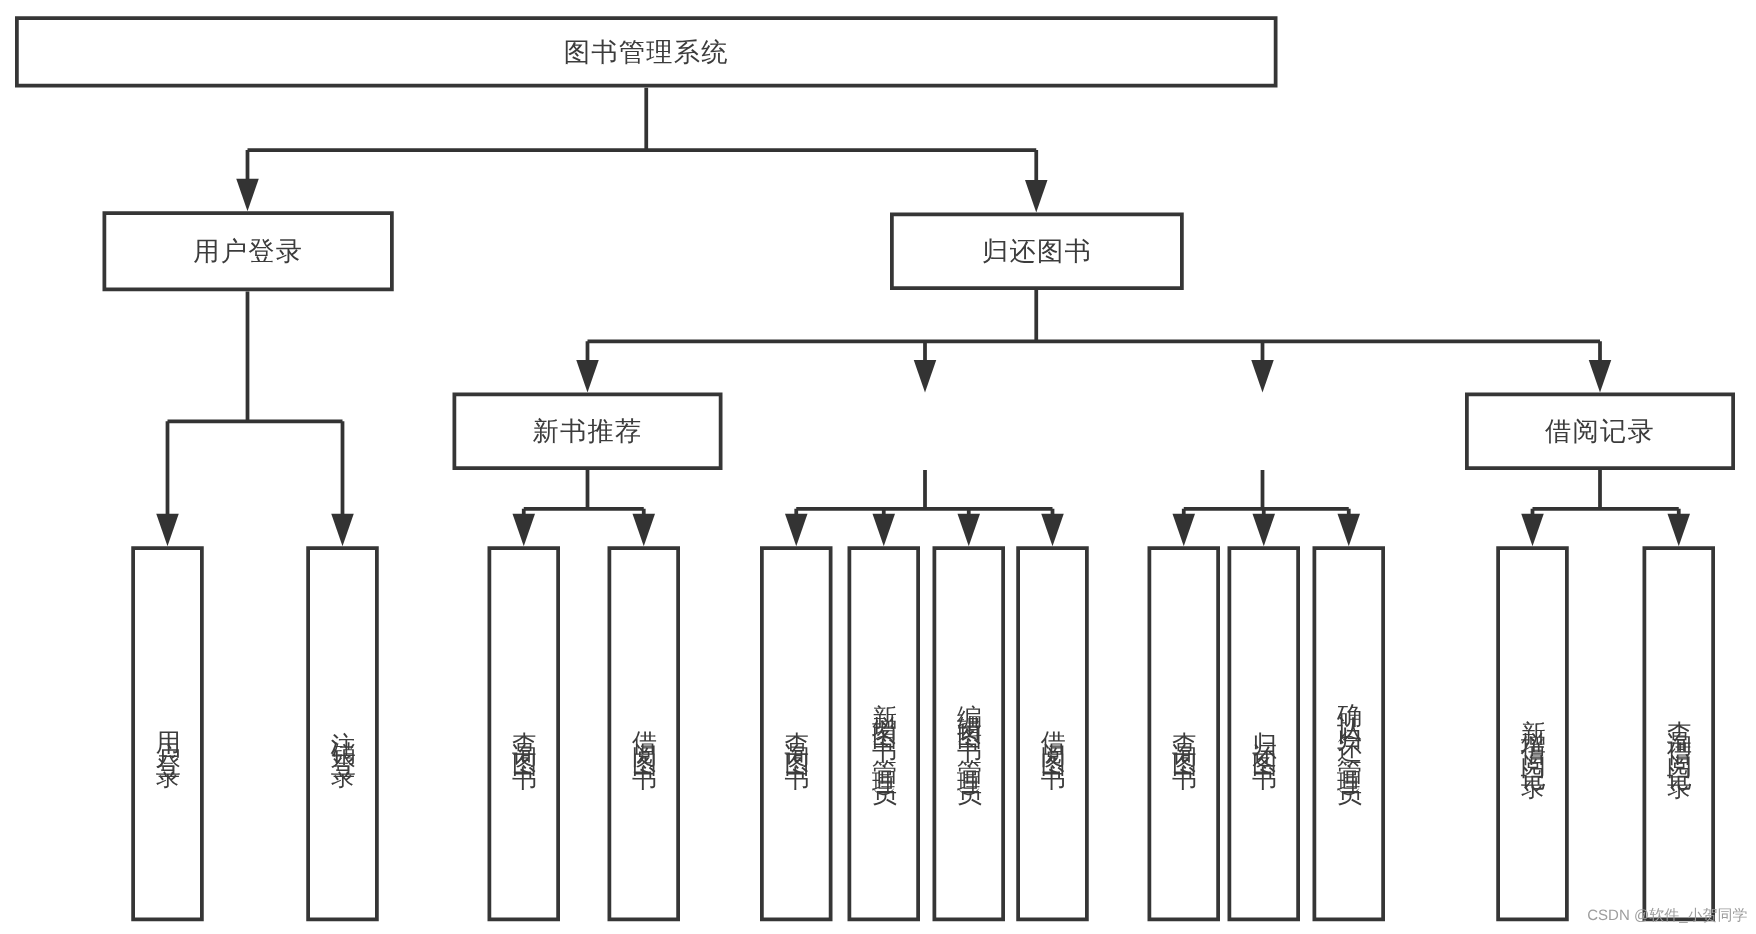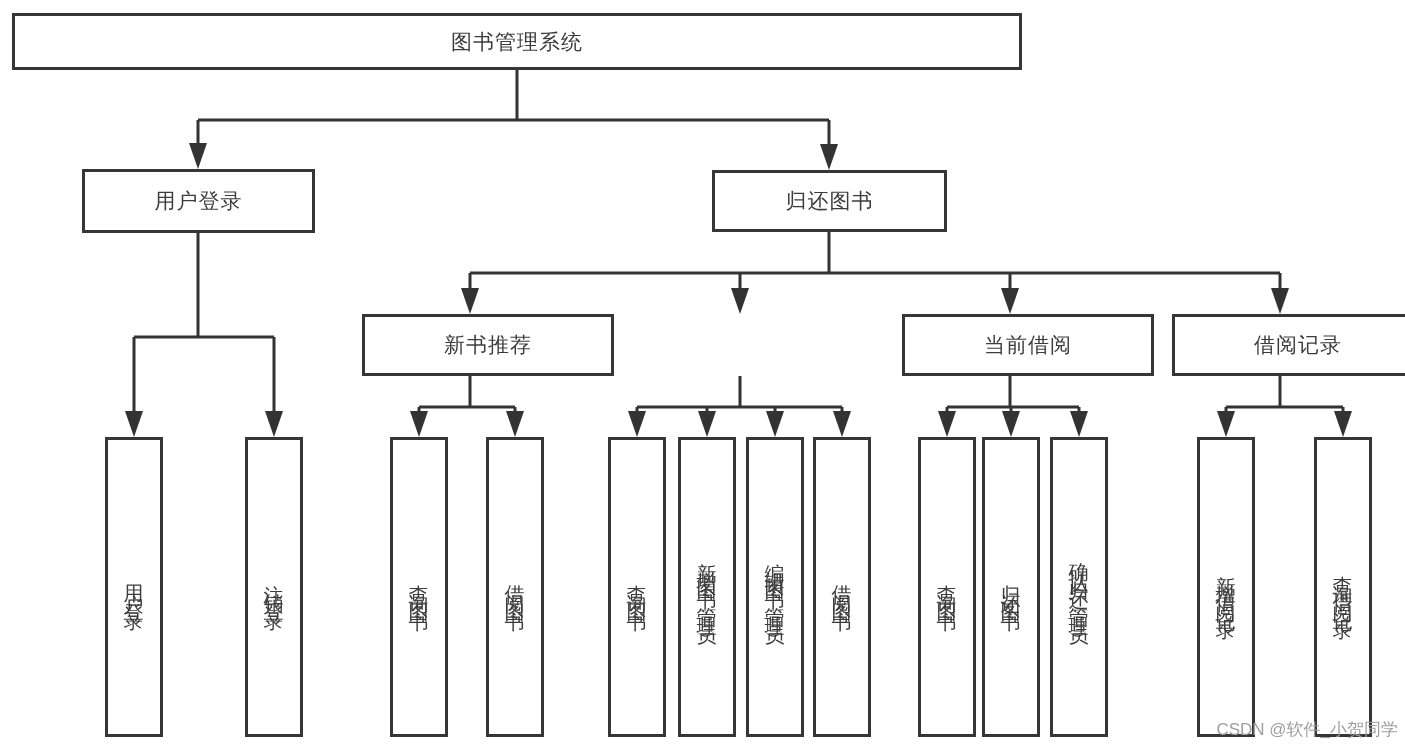--- a/index.html
+++ b/index.html
@@ -37,21 +37,21 @@
   .h-box {
     font-size: 21px;
     letter-spacing: 1px;
   }
   .root {
     left: 12px; top: 13px;
     width: 1010px; height: 57px;
   }
   .lvl2-a { left: 82px;  top: 169px; width: 233px; height: 64px; }
   .lvl2-b { left: 712px; top: 170px; width: 235px; height: 62px; }
-  .lvl3   { top: 314px; width: 252px; height: 62px; }
+  .lvl3   { top: 314px; width: 216px; height: 62px; }
   .l3-0 { left: 362px; }
   .l3-1 { left: 632px; }
   .l3-2 { left: 902px; }
   .l3-3 { left: 1172px; font-family: Liberation Mono, monospace; }
   .leaf {
     top: 437px;
     width: 58px;
     height: 300px;
     font-size: 20px;
     writing-mode: vertical-rl;
@@ -68,21 +68,21 @@
   .lf-7  { left: 813px; }
   .lf-8  { left: 918px; }
   .lf-9  { left: 982px; }
   .lf-10 { left: 1050px; }
   .lf-11 { left: 1197px; }
   .lf-12 { left: 1314px; }
   #watermark {
     position: absolute;
     right: 7px;
     bottom: 6px;
-    font-size: 17px;
+    font-size: 12px;
     color: #9e9e9e;
     z-index: 3;
     white-space: nowrap;
   }
   .line { stroke: #333333; stroke-width: 3; fill: none; }
   .arrow { fill: #333333; stroke: none; }
 </style>
 </head>
 <body>
 
@@ -145,23 +145,20 @@
   <div class="box h-box lvl2-a">
     <span>用户登录</span>
   </div>
   <div class="box h-box lvl2-b">
     <span>归还图书</span>
   </div>
 
   <div class="box h-box lvl3 l3-0">
     <span>新书推荐</span>
   </div>
-  <div class="box h-box lvl3 l3-2">
-    <span>当前借阅</span>
-  </div>
   <div class="box h-box lvl3 l3-3">
     <span>借阅记录</span>
   </div>
 
   <div class="box leaf lf-0">
     <span>用户登录</span>
   </div>
   <div class="box leaf lf-1">
     <span>注销登录</span>
   </div>

